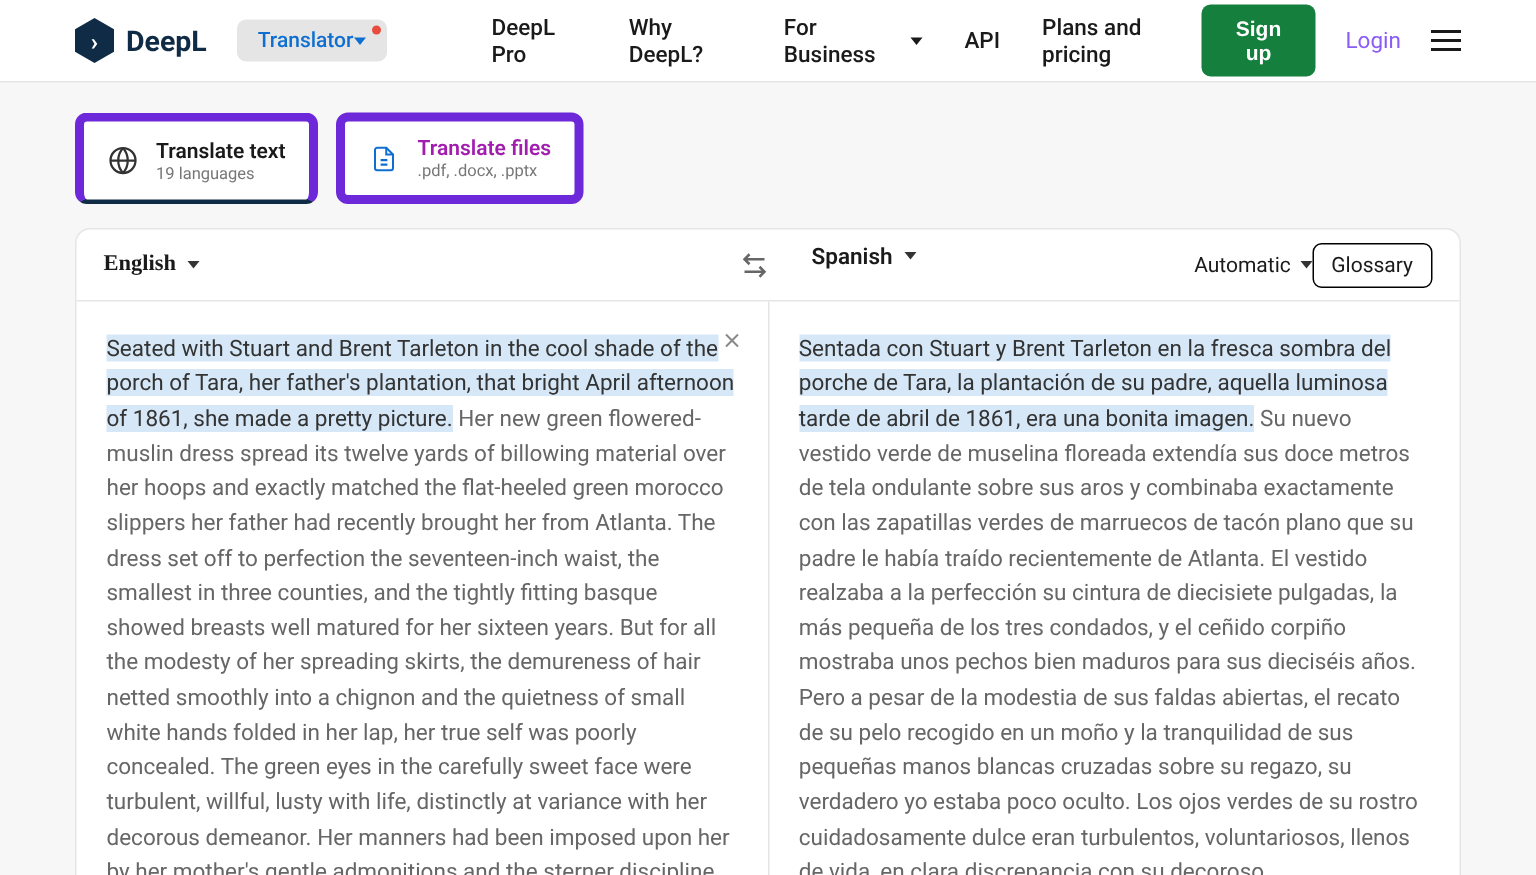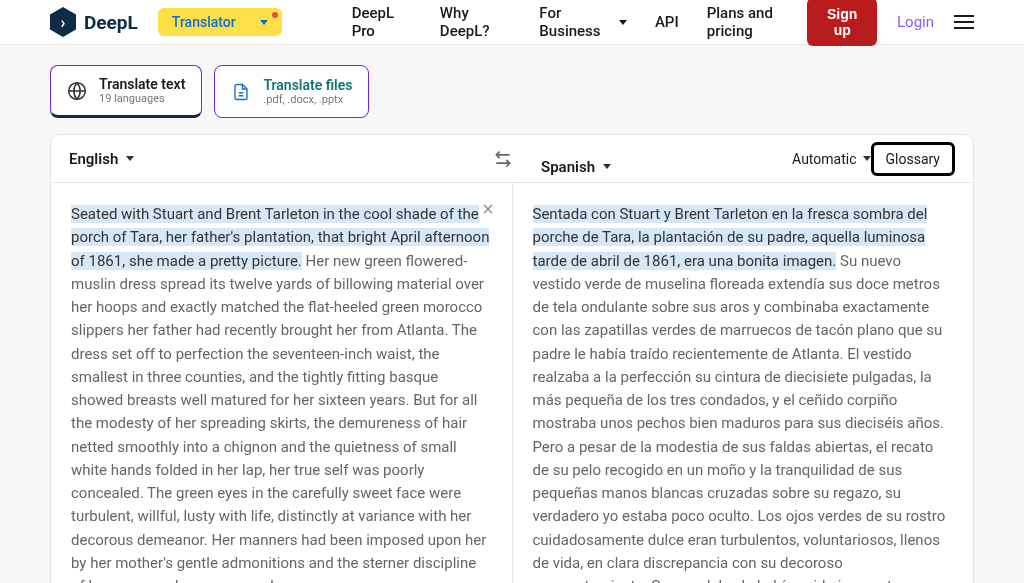--- a/index.html
+++ b/index.html
@@ -1,54 +1,54 @@
 <!DOCTYPE html>
 <html><head>
   <meta charset="utf-8">
   <style>
     * { margin: 0; padding: 0; box-sizing: border-box; }
     body { font-family: -apple-system, BlinkMacSystemFont, "Segoe UI", Roboto, sans-serif; background: #f7f7f7; color: #1a1a1a; }
     
-    .header { background: #fff; border-bottom: 1px solid #e5e5e5; padding: 0 50px; display: flex; align-items: center; height: 45px; }
+    .header { background: #fff; border-bottom: 1px solid #e5e5e5; padding: 0 50px; display: flex; align-items: center; height: 55px; }
     .logo-area { display: flex; align-items: center; gap: 10px; }
     .logo { display: flex; align-items: center; gap: 8px; font-weight: 700; font-size: 19px; color: #0f2b46; }
     .logo-icon { width: 26px; height: 30px; background: #0f2b46; clip-path: polygon(50% 0%, 100% 25%, 100% 75%, 50% 100%, 0% 75%, 0% 25%); position: relative; display: flex; align-items: center; justify-content: center; }
     .logo-icon::after { content: "›"; color: white; font-size: 16px; font-weight: bold; }
-    .translator-pill { background: #fde047; color: #0f6fd1; padding: 6px 14px; border-radius: 6px; font-size: 14px; font-weight: 500; display: flex; align-items: center; gap: 24px; margin-left: 10px; position: relative; }
+    .translator-pill { background: #e5e5e5; color: #0f6fd1; padding: 6px 14px; border-radius: 6px; font-size: 14px; font-weight: 500; display: flex; align-items: center; gap: 0; margin-left: 10px; position: relative; }
     .chevron-down { display: inline-block; width: 0; height: 0; border-left: 4px solid transparent; border-right: 4px solid transparent; border-top: 5px solid currentColor; }
     .red-dot { width: 6px; height: 6px; background: #e74c3c; border-radius: 50%; position: absolute; top: 4px; right: 4px; }
     .nav { display: flex; gap: 28px; margin-left: 70px; align-items: center; }
     .nav-item { color: #1a1a1a; font-size: 15px; cursor: pointer; display: flex; align-items: center; gap: 6px; font-weight: 500; justify-content: flex-end; }
     .header-right { margin-left: auto; display: flex; align-items: center; gap: 20px; }
-    .signup-btn { background: #b91c1c; color: #fff; border: none; padding: 8px 18px; border-radius: 6px; font-size: 14px; font-weight: 600; cursor: pointer; }
+    .signup-btn { background: #15803d; color: #fff; border: none; padding: 8px 18px; border-radius: 6px; font-size: 14px; font-weight: 600; cursor: pointer; }
     .login-link { color: #8b5cf6; font-size: 15px; cursor: pointer; }
     .hamburger { display: flex; flex-direction: column; gap: 4px; cursor: pointer; }
     .hamburger span { width: 20px; height: 2px; background: #1a1a1a; }
     
     .mode-tabs { display: flex; gap: 12px; padding: 20px 50px 0; }
-    .mode-tab { background: #fff; border: 1px solid #6d28d9; border-radius: 8px; padding: 10px 16px; display: flex; align-items: center; gap: 12px; cursor: pointer; }
+    .mode-tab { background: #fff; border: 6px solid #6d28d9; border-radius: 8px; padding: 10px 16px; display: flex; align-items: center; gap: 12px; cursor: pointer; }
     .mode-tab.active { border-bottom: 3px solid #0f2b46; }
     .mode-tab-icon { width: 20px; height: 20px; display: flex; align-items: center; justify-content: center; }
     .mode-tab-title { font-size: 14px; font-weight: 600; color: #1a1a1a; }
-    .mode-tab.files .mode-tab-title { color: #0f766e; }
+    .mode-tab.files .mode-tab-title { color: #a21caf; }
     .mode-tab-sub { font-size: 11px; color: #777; }
     
     .translator-box { margin: 16px 50px 0; background: #fff; border: 1px solid #e5e5e5; border-radius: 10px; overflow: hidden; }
     .lang-bar { display: flex; align-items: center; border-bottom: 1px solid #e5e5e5; height: 48px; padding: 0 18px; }
     .lang-select { display: flex; align-items: center; gap: 8px; font-size: 15px; font-weight: 600; cursor: pointer; }
     .swap-btn { background: none; border: none; cursor: pointer; font-size: 18px; color: #666; }
     .automatic { display: flex; align-items: center; gap: 6px; font-size: 14px; cursor: pointer; }
-    .glossary { font-size: 14px; border: 3px solid #000000; padding: 6px 12px; border-radius: 6px; cursor: pointer; }
+    .glossary { font-size: 14px; border: 1px solid #000000; padding: 6px 12px; border-radius: 6px; cursor: pointer; }
     
     .panes { display: flex; position: relative; }
     .pane { flex: 1; padding: 20px 20px 14px; position: relative; }
     .pane-left { border-right: 1px solid #e5e5e5; }
     .lang-bar-inner { display: flex; align-items: center; position: relative; height: 48px; }
-    .lang-left-slot { flex: 1; padding-left: 18px; }
-    .lang-right-slot { flex: 1; display: flex; justify-content: space-between; align-items: flex-end; padding: 0 18px; }
+    .lang-left-slot { flex: 1; padding-left: 18px; font-family: Liberation Serif, serif; }
+    .lang-right-slot { flex: 1; display: flex; justify-content: space-between; align-items: flex-start; padding: 0 18px; }
     .swap-center { display: flex; align-items: center; justify-content: center; width: 40px; }
     
     .text-content { font-size: 15px; line-height: 1.55; color: #666; }
     .highlight { background: #d6e8f7; color: #333; }
     .highlight-out { background: #d6e8f7; color: #333; }
     .close-x { position: absolute; top: 18px; right: 16px; color: #888; font-size: 18px; cursor: pointer; background: none; border: none; }
     
     svg { display: block; }
   </style>
 </head>

